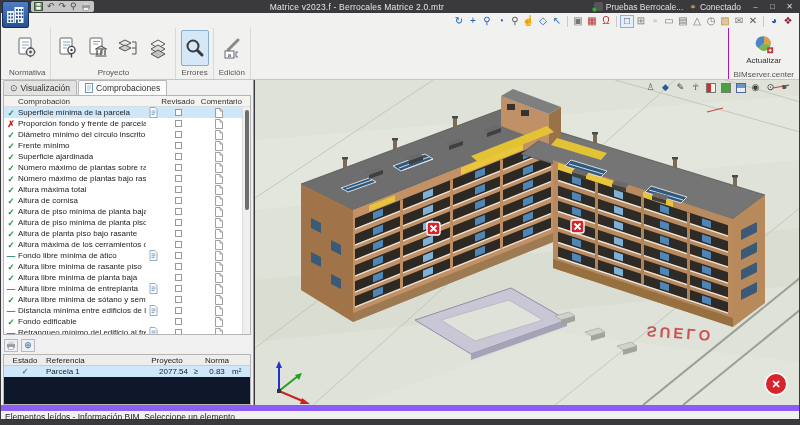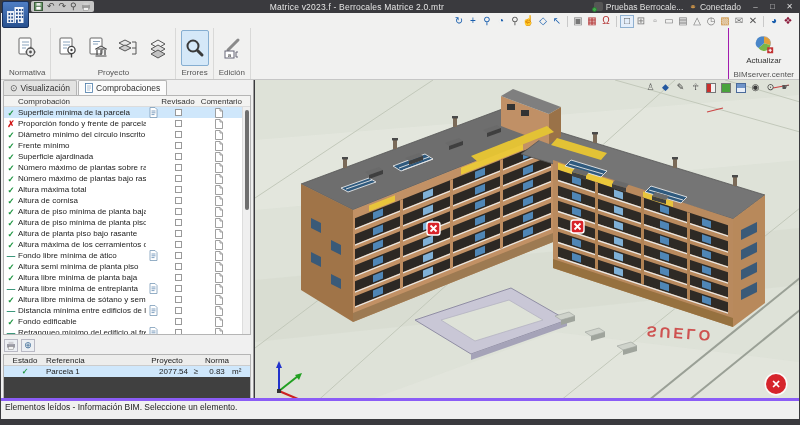--- a/index.html
+++ b/index.html
@@ -61,21 +61,21 @@
   .st-na{color:#2e8f72;}
   .clb{flex:1;white-space:nowrap;overflow:hidden;}
   .cdoc{width:14px;display:flex;justify-content:center;}
   .cck{width:36px;display:flex;justify-content:center;}
   .cb{width:7px;height:7px;border:1px solid #999;background:#fff;}
   .ccm{width:46px;display:flex;justify-content:center;}
   .scroll{position:absolute;top:11px;right:0;bottom:0;width:8px;background:#efefef;border-left:1px solid #ddd;}
   .thumb{position:absolute;top:3px;left:2px;width:4px;height:100px;background:#6e6e6e;border-radius:2px;}
   .minibar{position:absolute;top:258px;left:3px;height:14px;display:flex;gap:3px;align-items:center;}
   .mbtn{width:14px;height:13px;display:flex;align-items:center;justify-content:center;border:1px solid #b9b9c4;background:#eceff3;font-size:9px;color:#3a6a96;}
-  .results{position:absolute;top:274px;left:2px;right:2px;bottom:0;background:#404040;border:1px solid #b5b5b5;}
+  .results{position:absolute;top:274px;left:2px;right:2px;bottom:0;background:#0f172a;border:1px solid #b5b5b5;}
   .rhead,.rrow{display:flex;align-items:center;height:11px;font-size:8px;color:#222;}
   .rhead{background:#ededec;border-bottom:1px solid #ccc;}
   .r-est{width:42px;text-align:center;}
   .r-ref{flex:1;text-align:left;}
   .r-pro{width:46px;text-align:center;}
   .r-op{width:12px;text-align:center;}
   .r-nor{width:30px;text-align:center;}
   .r-un{width:18px;text-align:left;}
   .rrow{background:#cfe7fb;}
   .rrow .r-pro{text-align:right;padding-right:2px;}
@@ -84,22 +84,22 @@
   .vpicons{position:absolute;top:2px;right:8px;display:flex;gap:4px;align-items:center;z-index:4;}
   .vpi{width:11px;height:11px;display:flex;align-items:center;justify-content:center;font-size:9px;line-height:9px;}
   .sw{width:10px;height:10px;border:1px solid #777;}
   .sw.red-split{background:linear-gradient(90deg,#c9302c 55%,#f2f2f2 45%);}
   .sw.green{background:#49a33c;}
   .sw.blue-split{background:linear-gradient(180deg,#6f94c9 52%,#e8eef7 48%);border-color:#4a6a9a;}
   .closebtn{position:absolute;right:13px;bottom:11px;width:20px;height:20px;border-radius:50%;
     background:#d6252c;color:#fff;display:flex;align-items:center;justify-content:center;
     font-size:11px;font-weight:bold;box-shadow:0 0 0 1.5px rgba(255,255,255,.85);z-index:4;}
   
-  .statusbar{position:absolute;left:1px;right:1px;bottom:6px;height:21px;background:#f0f0f0;
-    border-top:3px solid #8b5cf6;font-size:8.5px;color:#222;line-height:13px;padding-left:4px;}
+  .statusbar{position:absolute;left:1px;right:1px;bottom:6px;height:14px;background:#f0f0f0;
+    border-top:6px solid #8b5cf6;font-size:8.5px;color:#222;line-height:13px;padding-left:4px;}
 </style>
 </head>
 <body>
 
 <div class="window">
 
   <div class="titlebar" style="padding-left:120px;">
     <div class="tb-title">Matrice v2023.f - Berrocales Matrice 2.0.mtr</div>
     <div class="tb-right">
       <div class="chip">
@@ -515,21 +515,21 @@
               </span>
               <span class="ccm">
                 <svg width="8" height="10" viewBox="0 0 8 10">
                   <path d="M.5 .5h4.5L7.5 3v6.5H.5z" fill="#fff" stroke="#888" stroke-width=".8"></path>
                   <path d="M5 .5V3h2.5" fill="none" stroke="#888" stroke-width=".8"></path>
                 </svg>
               </span>
             </div>
             <div class="crow">
               <span class="cst st-pass">✓</span>
-              <span class="clb">Altura semi mínima de planta piso</span>
+              <span class="clb">Altura libre mínima de rasante piso</span>
               <span class="cdoc"></span>
               <span class="cck">
                 <span class="cb"></span>
               </span>
               <span class="ccm">
                 <svg width="8" height="10" viewBox="0 0 8 10">
                   <path d="M.5 .5h4.5L7.5 3v6.5H.5z" fill="#fff" stroke="#888" stroke-width=".8"></path>
                   <path d="M5 .5V3h2.5" fill="none" stroke="#888" stroke-width=".8"></path>
                 </svg>
               </span>

